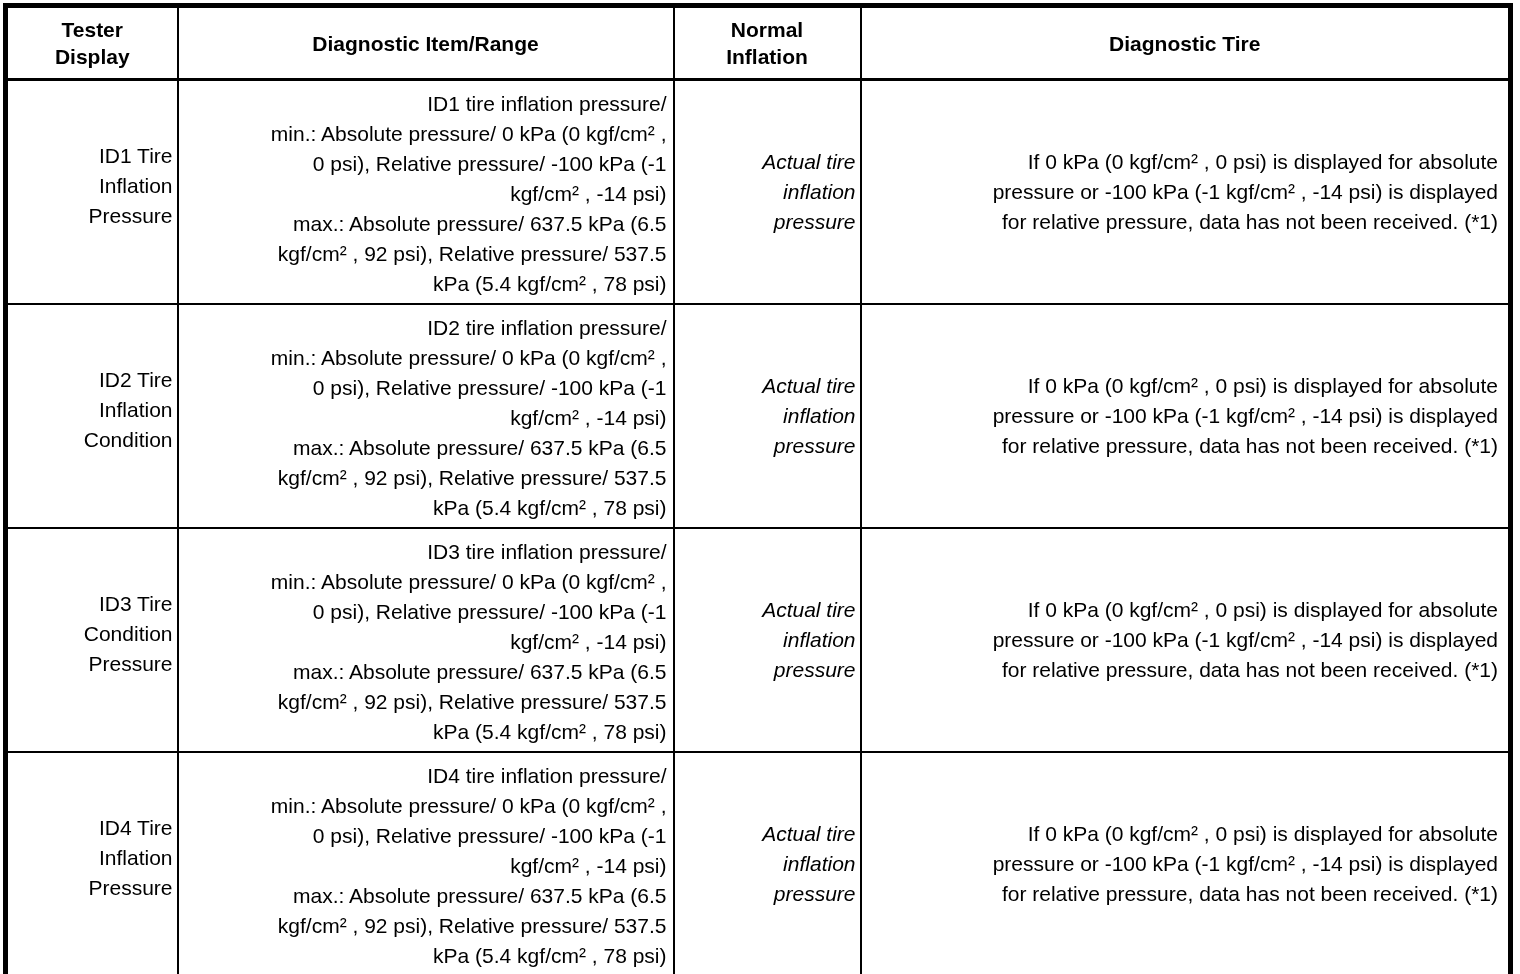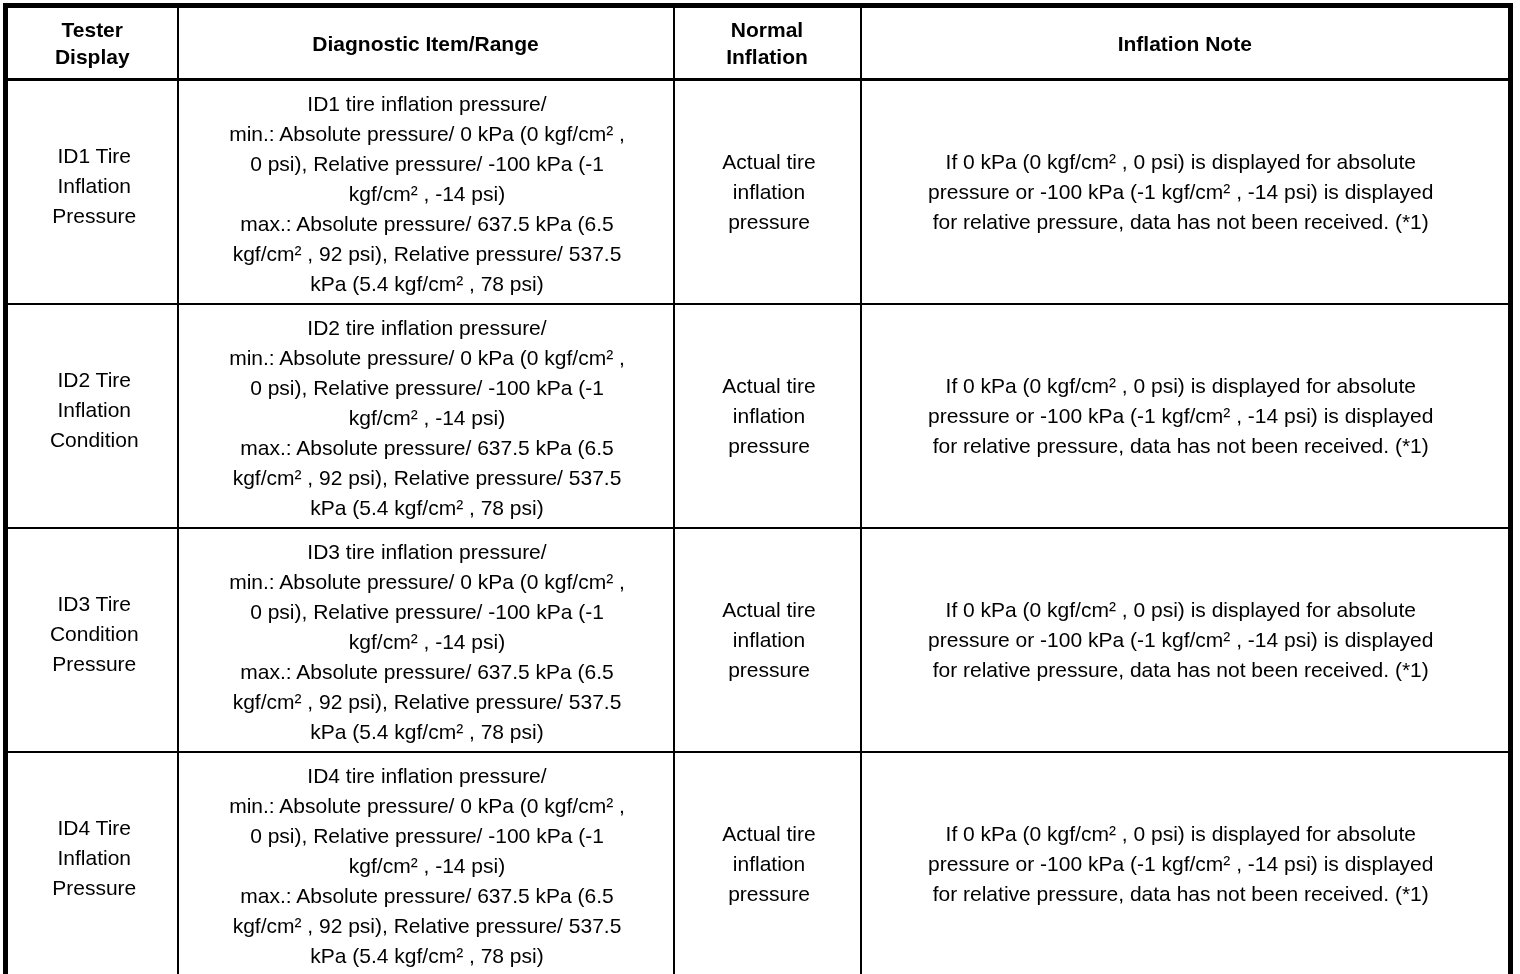--- a/index.html
+++ b/index.html
@@ -45,33 +45,34 @@
     vertical-align: middle;
     padding: 2px 4px;
   }
   .diag-table tbody tr {
     height: 221px;
   }
   .diag-table tbody td {
     font-size: 21px;
     line-height: 30px;
     font-weight: normal;
-    text-align: center;
+    text-align: right;
   }
   td.c-tester {
     vertical-align: middle;
     padding: 4px 4px 16px 8px;
   }
   td.c-measure {
     vertical-align: top;
     padding: 8px 6px 4px 9px;
   }
   td.c-normal {
     vertical-align: middle;
     padding: 4px 4px 4px 8px;
+    font-style: italic;
   }
   td.c-note {
     vertical-align: middle;
     padding: 4px 10px 4px 2px;
   }
 </style>
 </head>
 <body>
 
 <table class="diag-table">
@@ -81,21 +82,21 @@
     <col style="width:187px">
     <col style="width:650px">
   </colgroup>
   <thead>
     <tr>
       <th>Tester
 Display</th>
       <th>Diagnostic Item/Range</th>
       <th>Normal
 Inflation</th>
-      <th>Inflation Note</th>
+      <th>Diagnostic Tire</th>
     </tr>
   </thead>
   <tbody>
     <tr>
       <td class="c-tester">ID1 Tire
 Inflation
 Pressure</td>
       <td class="c-measure">ID1 tire inflation pressure/
 min.: Absolute pressure/ 0 kPa (0 kgf/cm² ,
 0 psi), Relative pressure/ -100 kPa (-1

